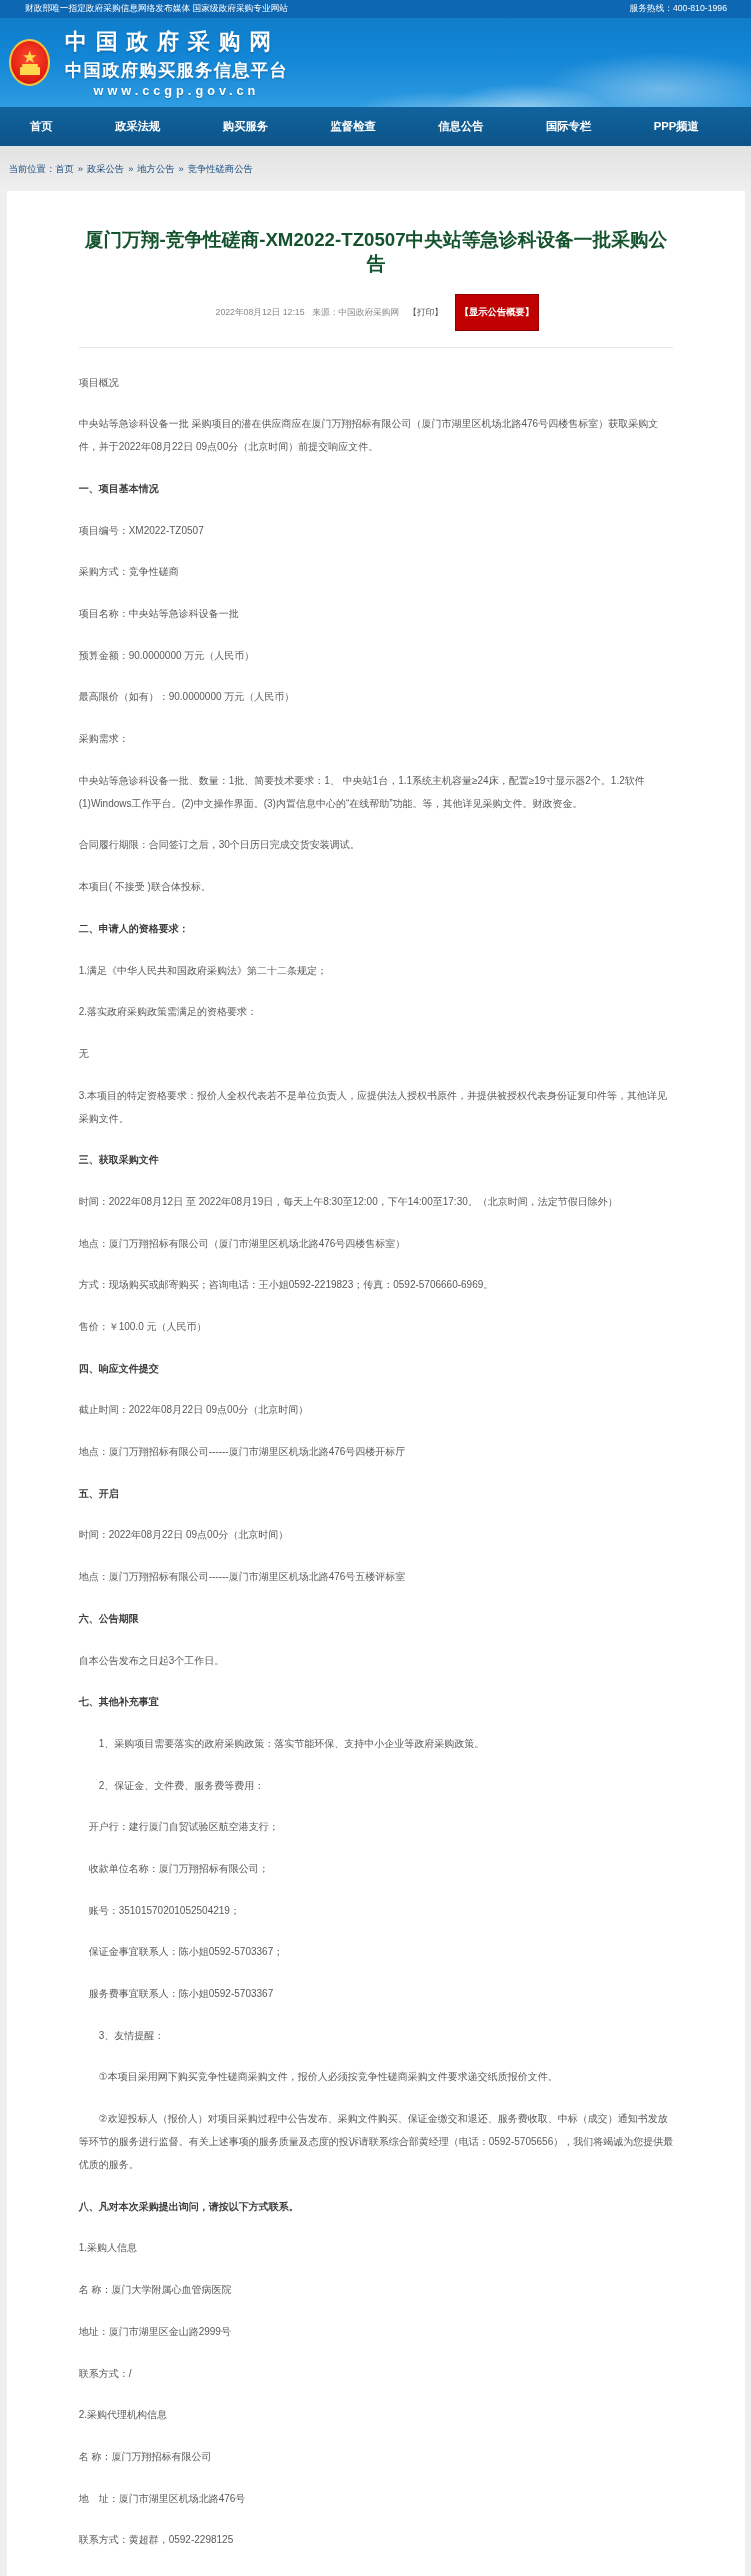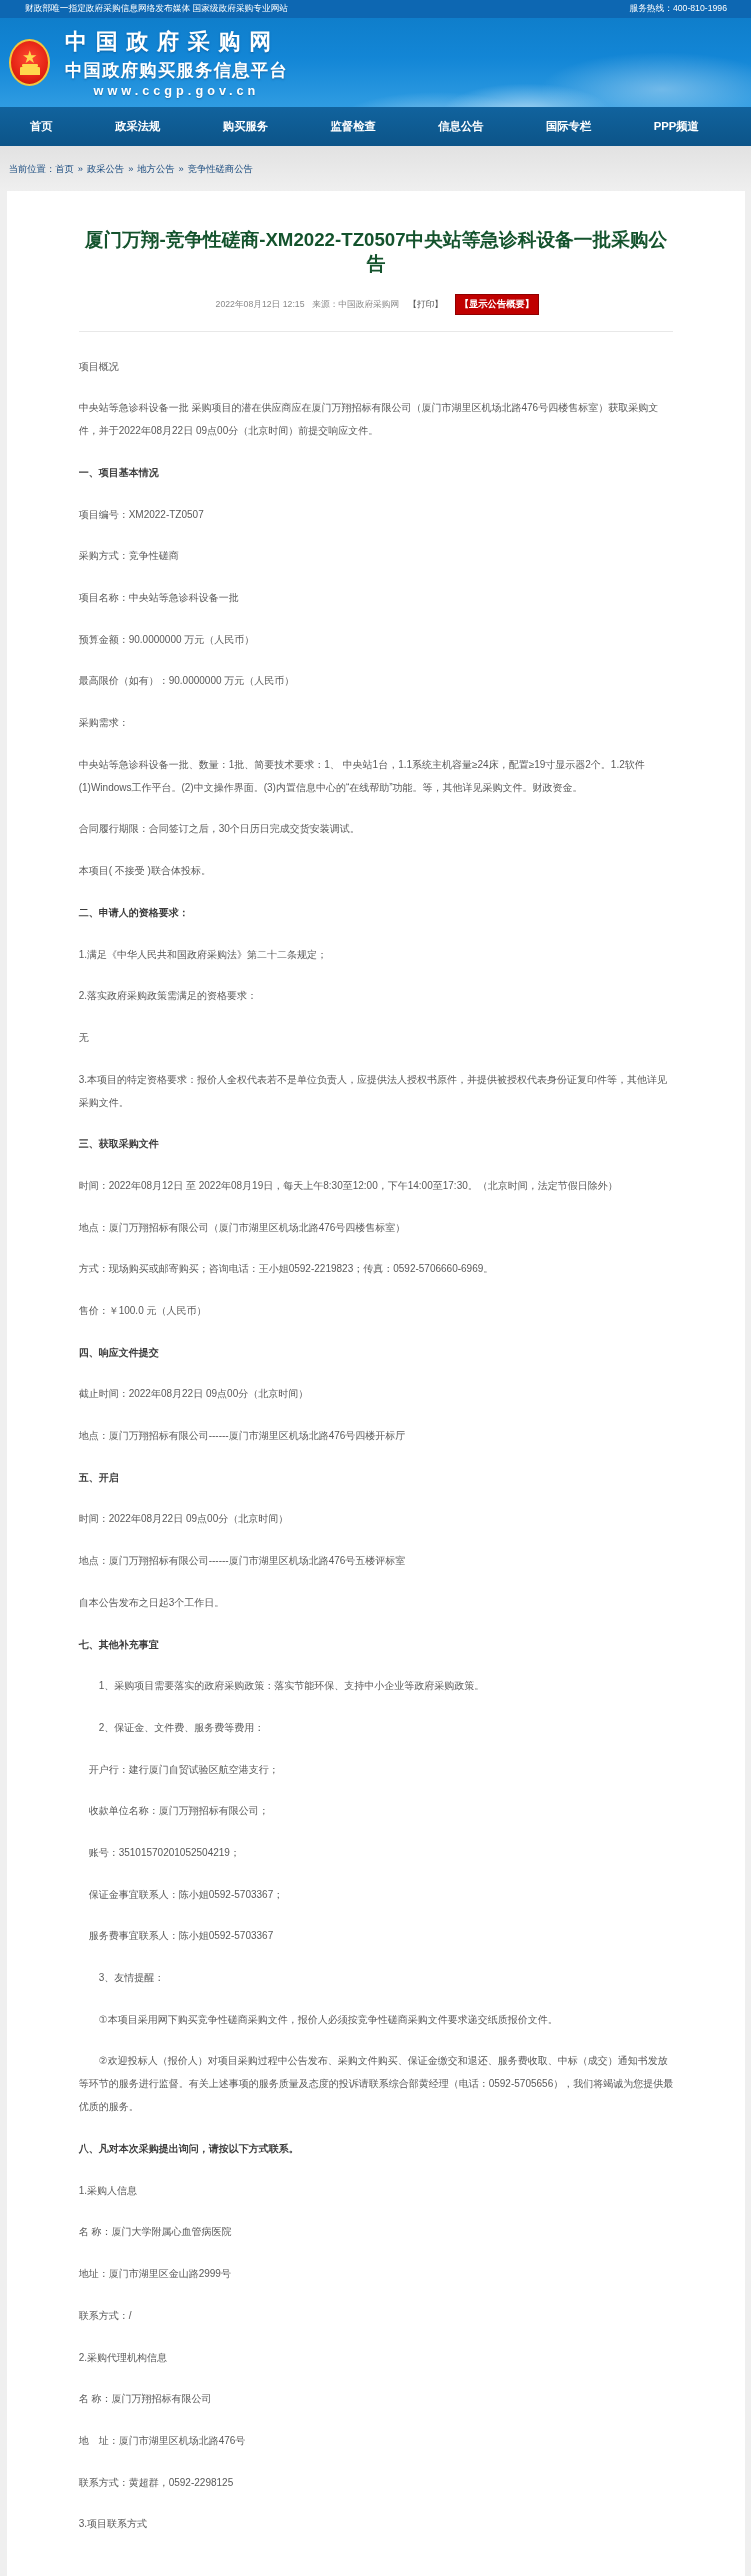--- a/index.html
+++ b/index.html
@@ -90,21 +90,21 @@
     text-align: center; font-size: 18.7px; font-weight: bold; color: #14532d;
     line-height: 1.3;
   }
   .article-meta {
     margin-top: 17.3px; text-align: center; font-size: 8.7px; color: #888;
   }
   .article-meta .meta-piece { margin: 0 2.7px; }
   .print-link { color: #555; text-decoration: none; margin: 0 4px; }
   .summary-badge {
     display: inline-block; background: #c00000; color: #fff; font-weight: bold;
-    font-size: 9.3px; padding: 3px 4px; margin-left: 5.3px; text-decoration: none;
+    font-size: 9.3px; padding: 11px 4px; margin-left: 5.3px; text-decoration: none;
     border: 0.7px solid #8f0000;
   }
   .meta-divider { border: none; border-top: 0.7px solid #e8e8e8; margin: 16px 0 22.7px; }
 
   .article-body { font-size: 10px; color: #595959; }
   .article-body p.para { line-height: 23px; margin: 0 0 18.7px; }
   .article-body p.heading { font-weight: bold; color: #3d3d3d; }
   .article-body p.indent2 { text-indent: 2em; }
   .article-body p.indent1 { text-indent: 1em; }
 </style>
@@ -180,20 +180,21 @@
         <p class="para normal">时间：2022年08月12日 至 2022年08月19日，每天上午8:30至12:00，下午14:00至17:30。（北京时间，法定节假日除外）</p>
         <p class="para normal">地点：厦门万翔招标有限公司（厦门市湖里区机场北路476号四楼售标室）</p>
         <p class="para normal">方式：现场购买或邮寄购买；咨询电话：王小姐0592-2219823；传真：0592-5706660-6969。</p>
         <p class="para normal">售价：￥100.0 元（人民币）</p>
         <p class="para heading">四、响应文件提交</p>
         <p class="para normal">截止时间：2022年08月22日 09点00分（北京时间）</p>
         <p class="para normal">地点：厦门万翔招标有限公司------厦门市湖里区机场北路476号四楼开标厅</p>
         <p class="para heading">五、开启</p>
         <p class="para normal">时间：2022年08月22日 09点00分（北京时间）</p>
         <p class="para normal">地点：厦门万翔招标有限公司------厦门市湖里区机场北路476号五楼评标室</p>
+        <p class="para heading">六、公告期限</p>
         <p class="para normal">自本公告发布之日起3个工作日。</p>
         <p class="para heading">七、其他补充事宜</p>
         <p class="para indent2">1、采购项目需要落实的政府采购政策：落实节能环保、支持中小企业等政府采购政策。</p>
         <p class="para indent2">2、保证金、文件费、服务费等费用：</p>
         <p class="para indent1">开户行：建行厦门自贸试验区航空港支行；</p>
         <p class="para indent1">收款单位名称：厦门万翔招标有限公司；</p>
         <p class="para indent1">账号：35101570201052504219；</p>
         <p class="para indent1">保证金事宜联系人：陈小姐0592-5703367；</p>
         <p class="para indent1">服务费事宜联系人：陈小姐0592-5703367</p>
         <p class="para indent2">3、友情提醒：</p>

